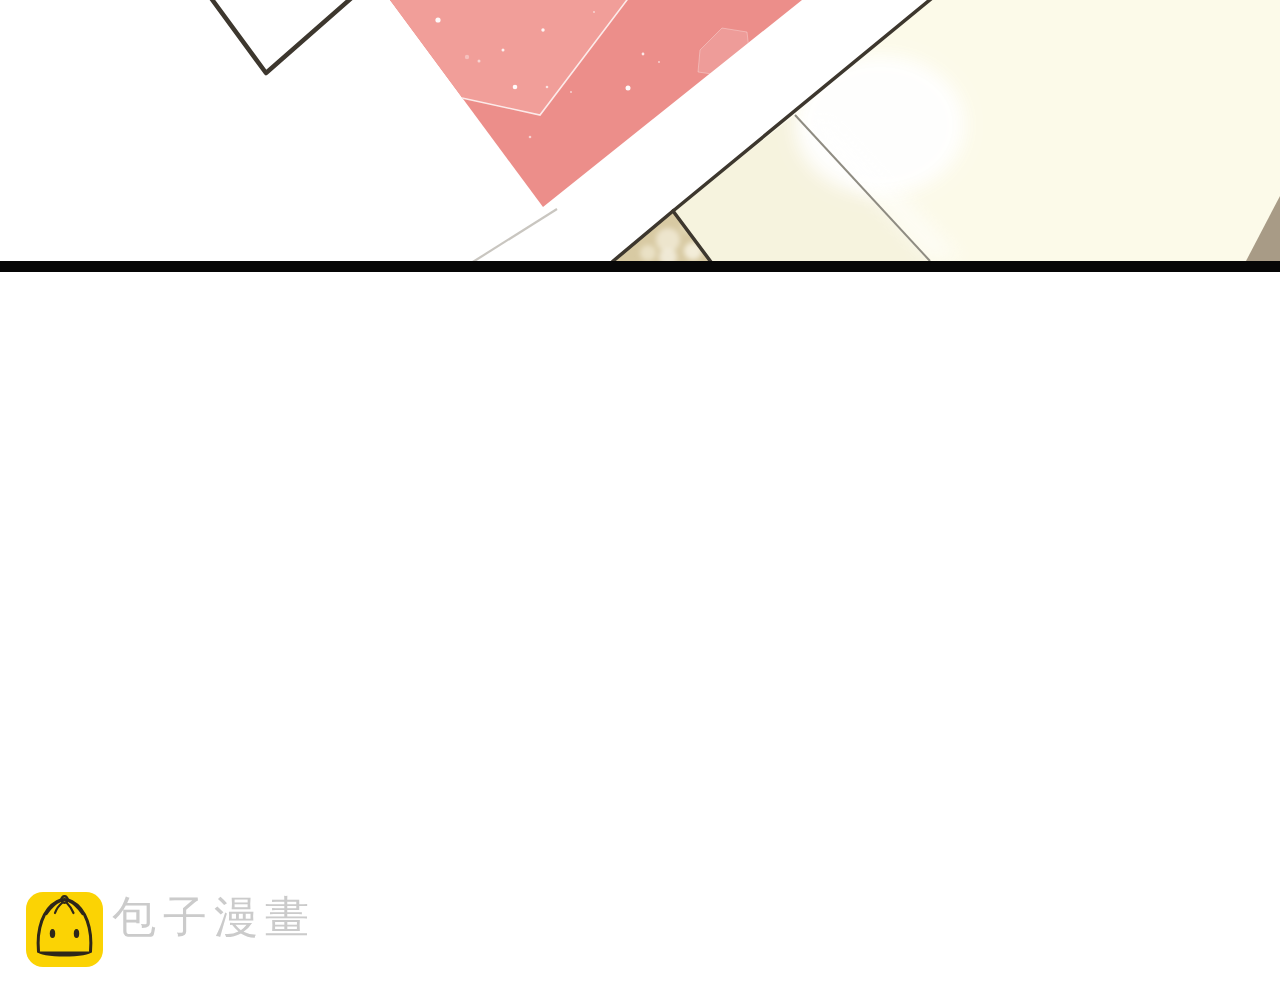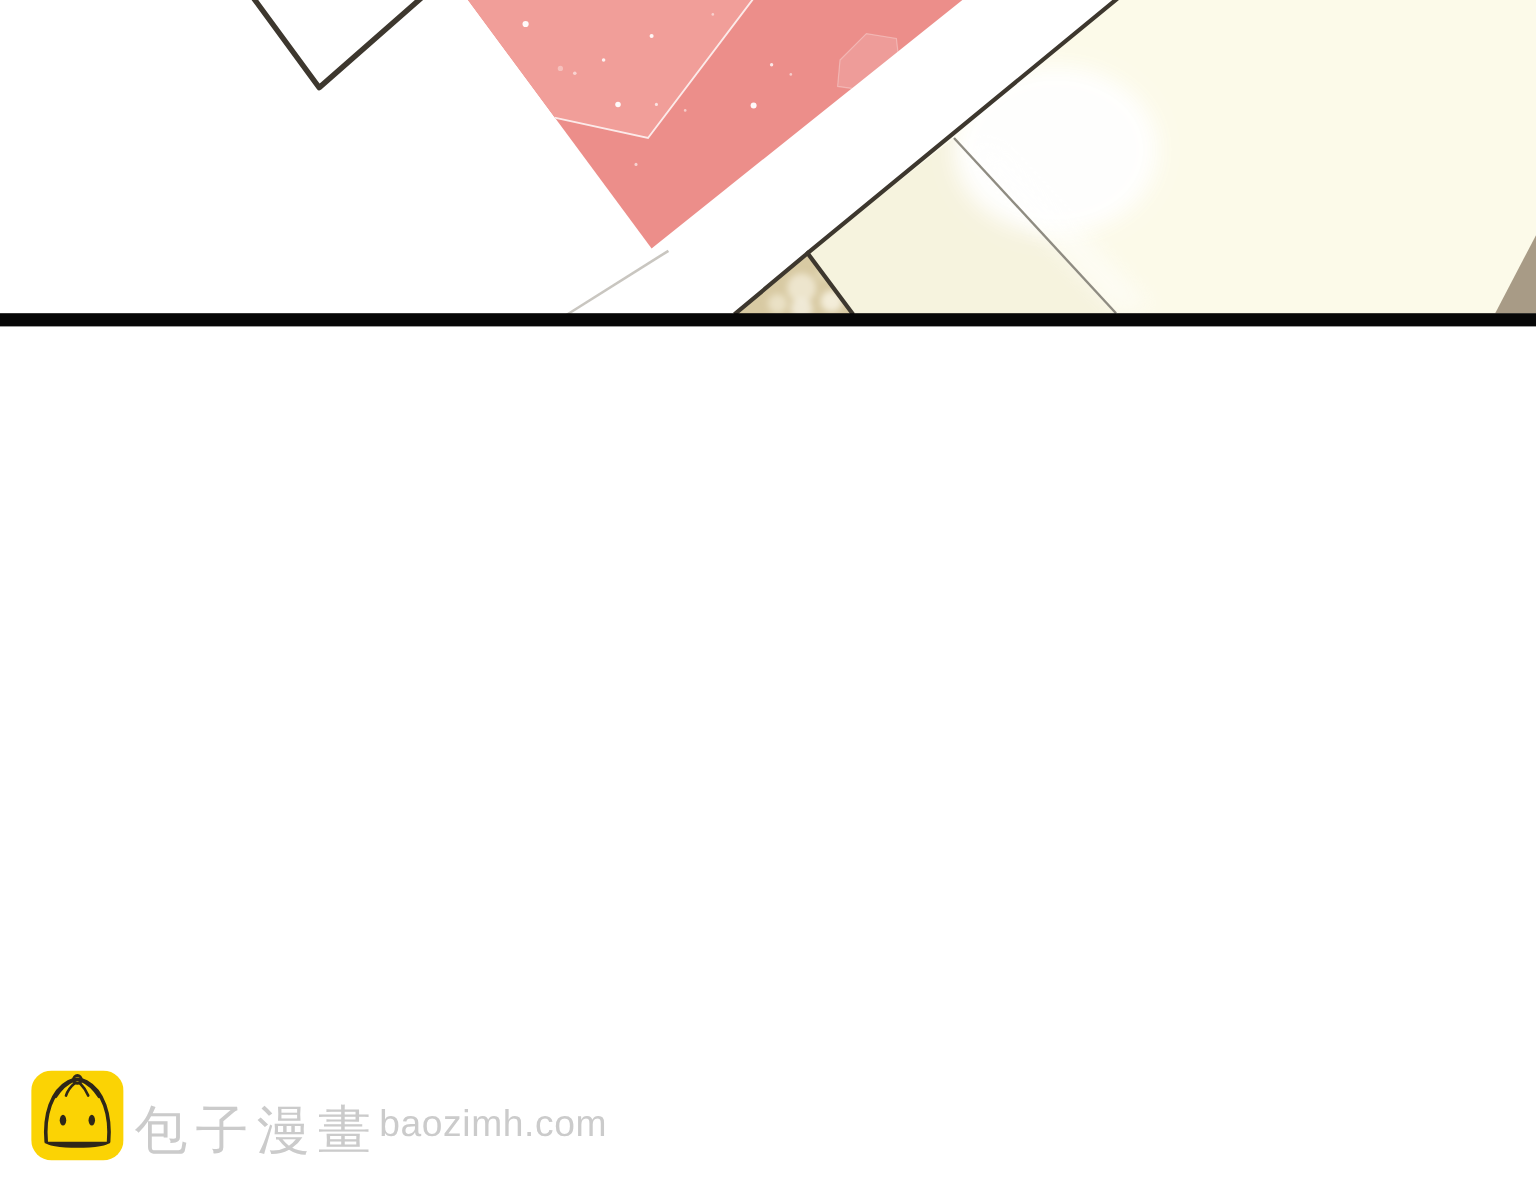--- a/index.html
+++ b/index.html
@@ -26,21 +26,21 @@
     overflow:hidden;position:relative;
   }
   .stage{position:absolute;inset:0;width:1280px;height:1000px;}
   .art{position:absolute;left:0;top:0;display:block;}
   .watermark{
     position:absolute;left:26px;top:892px;
     display:flex;align-items:flex-start;
     user-select:none;
   }
   .logo-box{width:77px;height:75px;display:block;}
-  .wm-text{margin-left:9px;display:flex;flex-direction:row;margin-top:26px;}
+  .wm-text{margin-left:9px;display:flex;flex-direction:column;}
   .wm-cjk{
     color:var(--watermark-text);
     font-size:44px;line-height:44px;
     letter-spacing:7px;
     margin-top:3px;
     white-space:nowrap;
   }
   .wm-url{
     color:var(--watermark-text);
     font-size:31px;line-height:31px;
@@ -150,17 +150,16 @@
           <path d="M 66.5 902.5 Q 71 907 73.5 913"></path>
           <path d="M 67.5 900.5 Q 76 904 82.5 914"></path>
         </g>
 
         <ellipse cx="52.5" cy="933.5" rx="2.7" ry="4.5" style="fill:var(--logo-ink)" stroke="none"></ellipse>
         <ellipse cx="76.5" cy="933.5" rx="2.7" ry="4.5" style="fill:var(--logo-ink)" stroke="none"></ellipse>
       </g>
     </svg>
     <div class="wm-text">
       <span class="wm-cjk">包子漫畫</span>
-      <span class="wm-url">baozimh.com</span>
     </div>
   </div>
 
 </div>
 
 </body></html>

